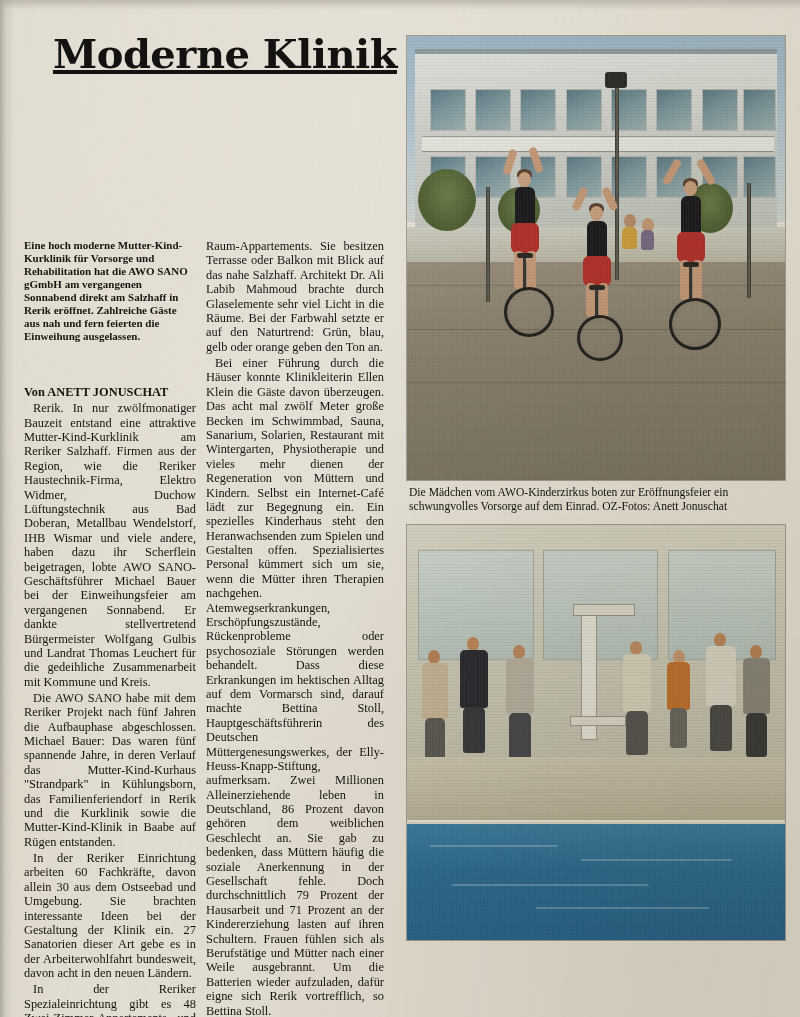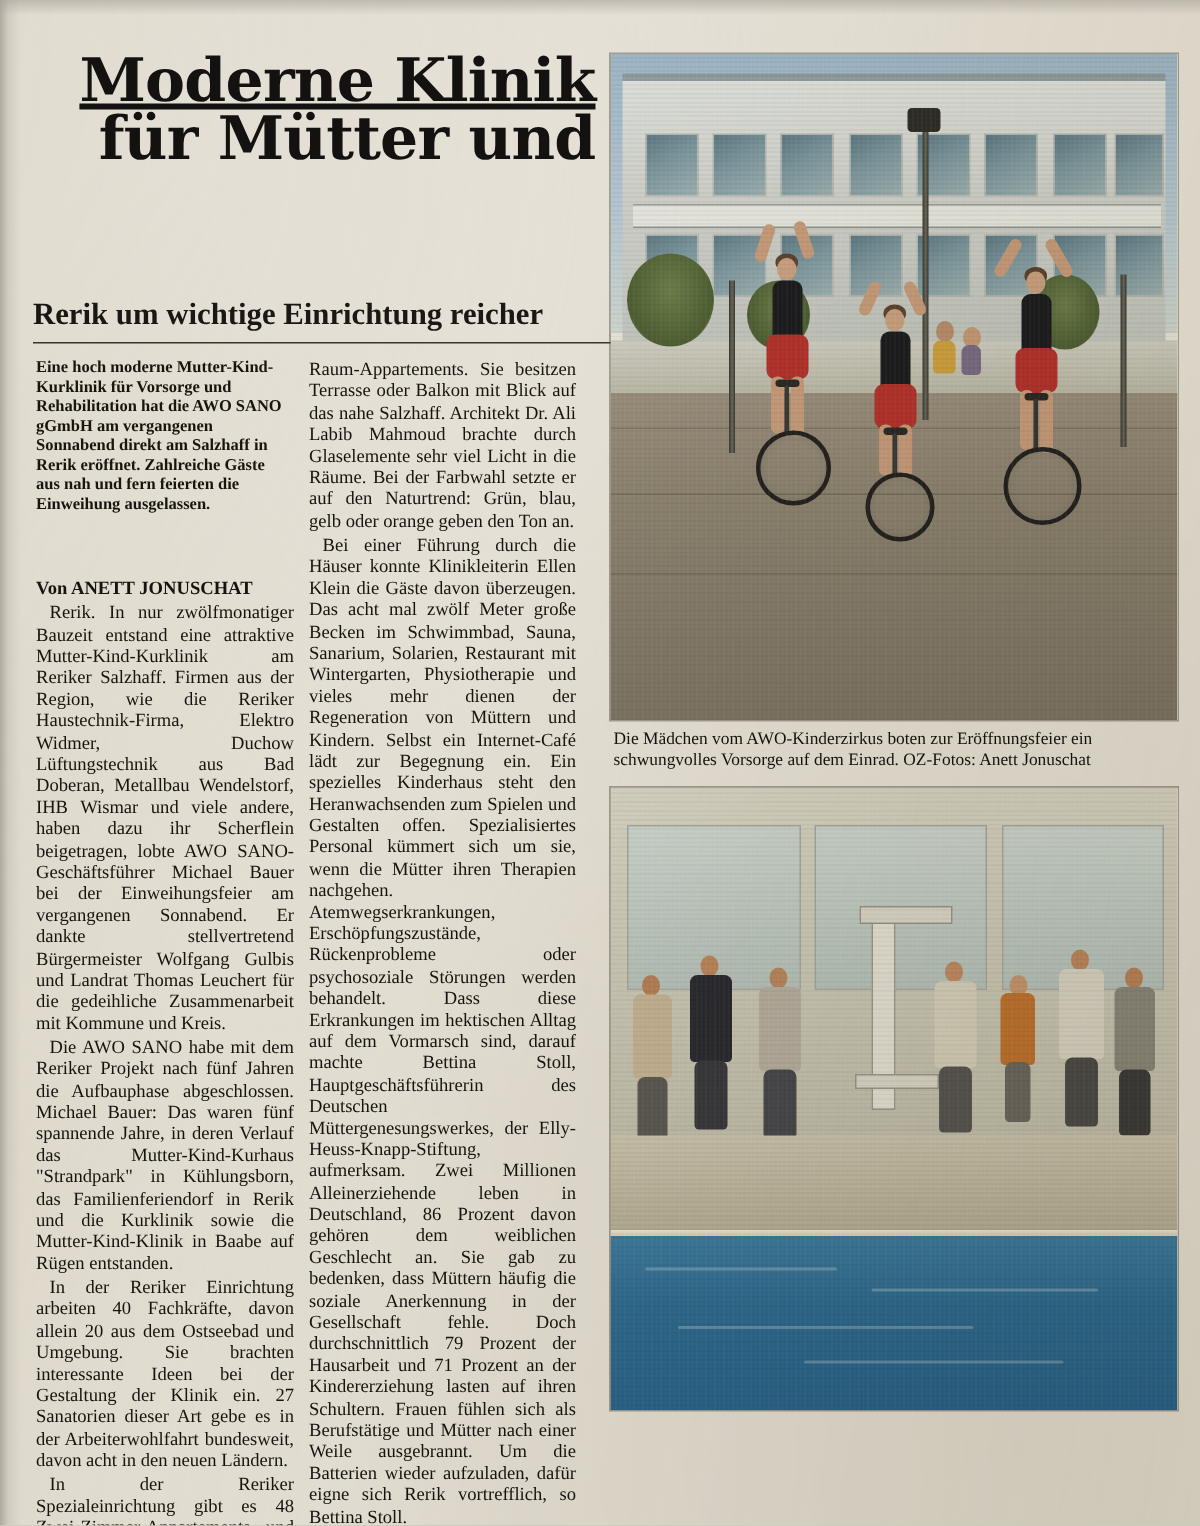--- a/index.html
+++ b/index.html
@@ -240,32 +240,30 @@
 </head>
 <body>
 
 <div id="page">
 
   <div class="paper-edge-left"></div>
   <div class="paper-edge-top"></div>
 
   <div class="headline">
     <span class="l1">Moderne Klinik</span>
-    <span class="l2">für Mütter und</span>
   </div>
 
-  <div class="subhead">Rerik um wichtige Einrichtung reicher</div>
 
   <div class="lead">Eine hoch moderne Mutter-Kind-Kurklinik für Vorsorge und Rehabilitation hat die AWO SANO gGmbH am vergangenen Sonnabend direkt am Salzhaff in Rerik eröffnet. Zahlreiche Gäste aus nah und fern feierten die Einweihung ausgelassen.</div>
 
   <div class="col" id="col1">
     <p class="byline">Von ANETT JONUSCHAT</p>
     <p>Rerik. In nur zwölfmonatiger Bauzeit entstand eine attraktive Mutter-Kind-Kurklinik am Reriker Salzhaff. Firmen aus der Region, wie die Reriker Haustechnik-Firma, Elektro Widmer, Duchow Lüftungstechnik aus Bad Doberan, Metallbau Wendelstorf, IHB Wismar und viele andere, haben dazu ihr Scherflein beigetragen, lobte AWO SANO-Geschäftsführer Michael Bauer bei der Einweihungsfeier am vergangenen Sonnabend. Er dankte stellvertretend Bürgermeister Wolfgang Gulbis und Landrat Thomas Leuchert für die gedeihliche Zusammenarbeit mit Kommune und Kreis.</p>
     <p>Die AWO SANO habe mit dem Reriker Projekt nach fünf Jahren die Aufbauphase abgeschlossen. Michael Bauer: Das waren fünf spannende Jahre, in deren Verlauf das Mutter-Kind-Kurhaus "Strandpark" in Kühlungsborn, das Familienferiendorf in Rerik und die Kurklinik sowie die Mutter-Kind-Klinik in Baabe auf Rügen entstanden.</p>
-    <p>In der Reriker Einrichtung arbeiten 40 Fachkräfte, davon allein 20 aus dem Ostseebad und Umgebung. Sie brachten interessante Ideen bei der Gestaltung der Klinik ein. 27 Sanatorien dieser Art gebe es in der Arbeiterwohlfahrt bundesweit, davon acht in den neuen Ländern.</p>
+    <p>In der Reriker Einrichtung arbeiten 60 Fachkräfte, davon allein 30 aus dem Ostseebad und Umgebung. Sie brachten interessante Ideen bei der Gestaltung der Klinik ein. 27 Sanatorien dieser Art gebe es in der Arbeiterwohlfahrt bundesweit, davon acht in den neuen Ländern.</p>
     <p>In der Reriker Spezialeinrichtung gibt es 48 Zwei-Zimmer-Appartements und vier Drei-</p>
   </div>
 
   <div class="col" id="col2">
     <p class="noind">Raum-Appartements. Sie besitzen Terrasse oder Balkon mit Blick auf das nahe Salzhaff. Architekt Dr. Ali Labib Mahmoud brachte durch Glaselemente sehr viel Licht in die Räume. Bei der Farbwahl setzte er auf den Naturtrend: Grün, blau, gelb oder orange geben den Ton an.</p>
     <p>Bei einer Führung durch die Häuser konnte Klinikleiterin Ellen Klein die Gäste davon überzeugen. Das acht mal zwölf Meter große Becken im Schwimmbad, Sauna, Sanarium, Solarien, Restaurant mit Wintergarten, Physiotherapie und vieles mehr dienen der Regeneration von Müttern und Kindern. Selbst ein Internet-Café lädt zur Begegnung ein. Ein spezielles Kinderhaus steht den Heranwachsenden zum Spielen und Gestalten offen. Spezialisiertes Personal kümmert sich um sie, wenn die Mütter ihren Therapien nachgehen. Atemwegserkrankungen, Erschöpfungszustände, Rückenprobleme oder psychosoziale Störungen werden behandelt. Dass diese Erkrankungen im hektischen Alltag auf dem Vormarsch sind, darauf machte Bettina Stoll, Hauptgeschäftsführerin des Deutschen Müttergenesungswerkes, der Elly-Heuss-Knapp-Stiftung, aufmerksam. Zwei Millionen Alleinerziehende leben in Deutschland, 86 Prozent davon gehören dem weiblichen Geschlecht an. Sie gab zu bedenken, dass Müttern häufig die soziale Anerkennung in der Gesellschaft fehle. Doch durchschnittlich 79 Prozent der Hausarbeit und 71 Prozent an der Kindererziehung lasten auf ihren Schultern. Frauen fühlen sich als Berufstätige und Mütter nach einer Weile ausgebrannt. Um die Batterien wieder aufzuladen, dafür eigne sich Rerik vortrefflich, so Bettina Stoll.</p>
   </div>
 
   <div class="photo" id="photo-top">
     <div class="sky-top"></div>

